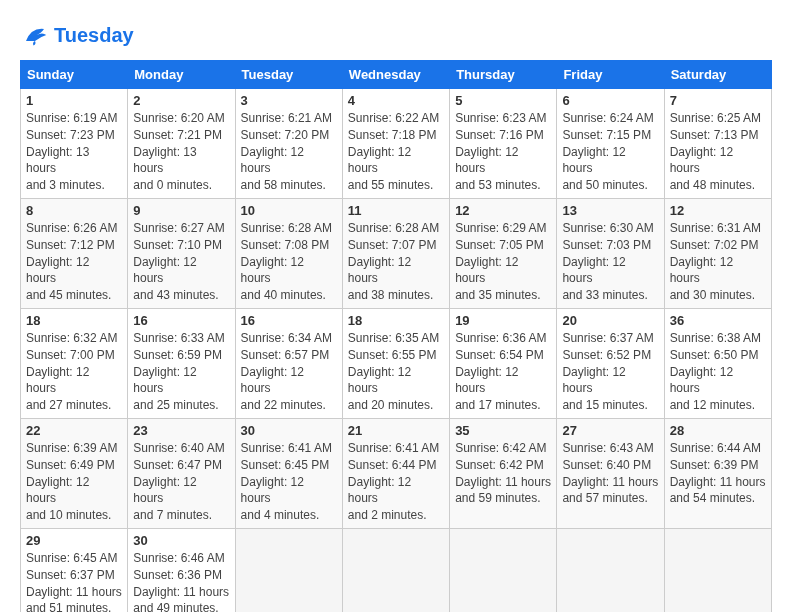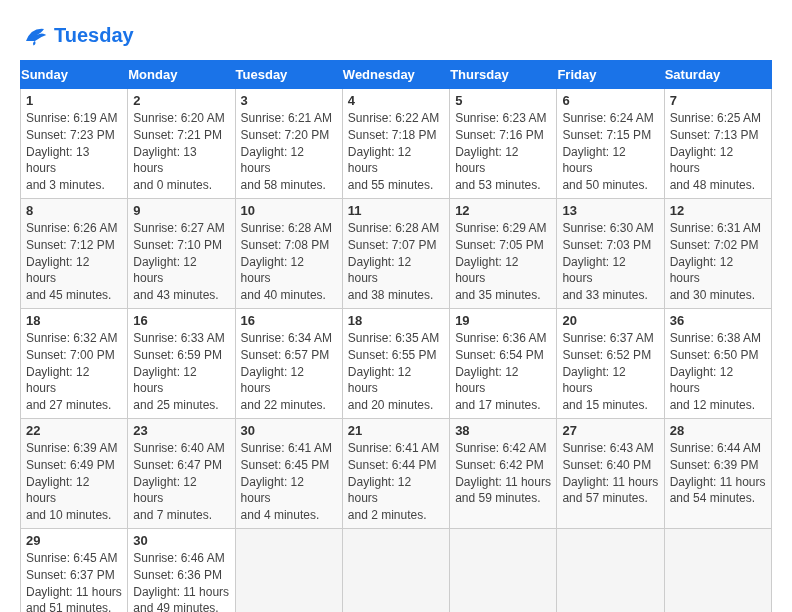--- a/index.html
+++ b/index.html
@@ -38,21 +38,21 @@
       color: #555;
     }
     .calendar {
       width: 100%;
       border-collapse: collapse;
       font-size: 11px;
     }
     .calendar th {
       background: #1a73e8;
       color: #fff;
-      padding: 6px 0;
+      padding: 6px 6px;
       text-align: left;
       font-size: 13px;
       font-weight: bold;
       border: 1px solid #1a73e8;
     }
     .calendar td {
       border: 1px solid #ccc;
       vertical-align: top;
       padding: 4px 5px;
       width: calc(100% / 7);
@@ -212,21 +212,21 @@
         </td>
         <td>
           <span class="day-num">30</span>
           <div class="day-info">Sunrise: 6:41 AM<br>Sunset: 6:45 PM<br>Daylight: 12 hours<br>and 4 minutes.</div>
         </td>
         <td>
           <span class="day-num">21</span>
           <div class="day-info">Sunrise: 6:41 AM<br>Sunset: 6:44 PM<br>Daylight: 12 hours<br>and 2 minutes.</div>
         </td>
         <td>
-          <span class="day-num">38</span>
+          <span class="day-num">35</span>
           <div class="day-info">Sunrise: 6:42 AM<br>Sunset: 6:42 PM<br>Daylight: 11 hours<br>and 59 minutes.</div>
         </td>
         <td>
           <span class="day-num">27</span>
           <div class="day-info">Sunrise: 6:43 AM<br>Sunset: 6:40 PM<br>Daylight: 11 hours<br>and 57 minutes.</div>
         </td>
         <td>
           <span class="day-num">28</span>
           <div class="day-info">Sunrise: 6:44 AM<br>Sunset: 6:39 PM<br>Daylight: 11 hours<br>and 54 minutes.</div>
         </td>

